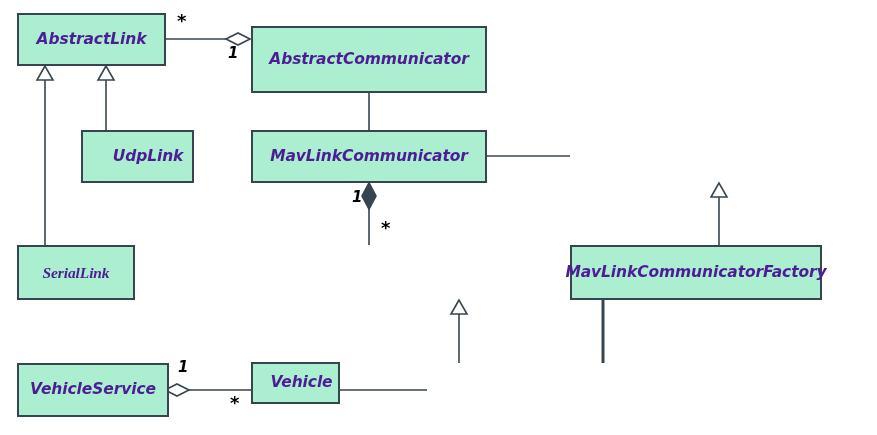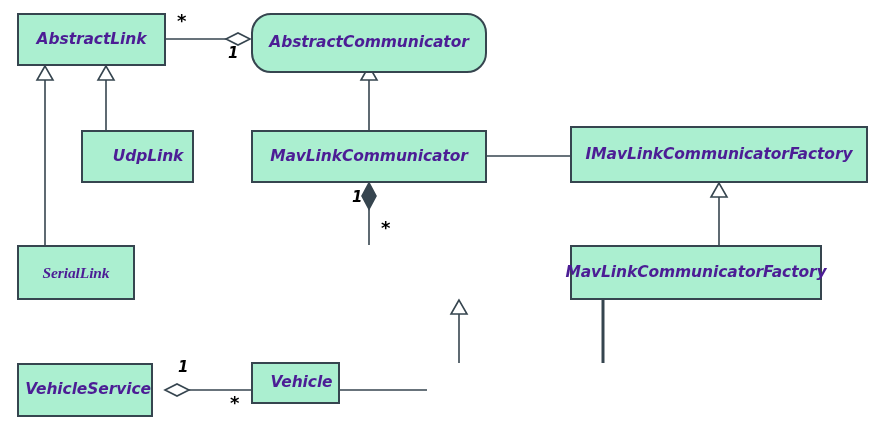--- a/index.html
+++ b/index.html
@@ -113,39 +113,36 @@
 
     <g>
       <line x1="340" y1="390" x2="427" y2="390" stroke="#36454f" stroke-width="1.6"></line>
     </g>
 
   </svg>
 
   <div class="uml-class-box green" id="box-0" style="left: 17px; top: 13px; width: 149px; height: 53px;">
     <span class="uml-class-name">AbstractLink</span>
   </div>
-  <div class="uml-class-box green" id="box-1" style="left: 251px; top: 13px; width: 236px; height: 60px; border-radius: 20px;">
+  <div class="uml-class-box green" id="box-1" style="left: 251px; top: 26px; width: 236px; height: 67px;">
     <span class="uml-class-name">AbstractCommunicator</span>
   </div>
   <div class="uml-class-box green" id="box-2" style="left: 81px; top: 130px; width: 113px; height: 53px; padding-left: 21px;">
     <span class="uml-class-name">UdpLink</span>
   </div>
   <div class="uml-class-box green" id="box-3" style="left: 251px; top: 130px; width: 236px; height: 53px;">
     <span class="uml-class-name">MavLinkCommunicator</span>
   </div>
-  <div class="uml-class-box green" id="box-4" style="left: 570px; top: 126px; width: 298px; height: 57px;">
-    <span class="uml-class-name">IMavLinkCommunicatorFactory</span>
-  </div>
   <div class="uml-class-box green" id="box-5" style="left: 17px; top: 245px; width: 118px; height: 55px; font-family: Liberation Serif, serif;">
     <span class="uml-class-name">SerialLink</span>
   </div>
   <div class="uml-class-box green" id="box-7" style="left: 570px; top: 245px; width: 252px; height: 55px;">
     <span class="uml-class-name">MavLinkCommunicatorFactory</span>
   </div>
-  <div class="uml-class-box green" id="box-8" style="left: 17px; top: 363px; width: 136px; height: 54px; justify-content: flex-end;">
+  <div class="uml-class-box green" id="box-8" style="left: 17px; top: 363px; width: 152px; height: 54px;">
     <span class="uml-class-name">VehicleService</span>
   </div>
   <div class="uml-class-box green" id="box-9" style="left: 251px; top: 362px; width: 89px; height: 42px; padding-left: 12px;">
     <span class="uml-class-name">Vehicle</span>
   </div>
 
   <span class="uml-mult star" id="mult-0" style="left: 177px; top: 12px;">*</span>
   <span class="uml-mult" id="mult-1" style="left: 228px; top: 46px;">1</span>
   <span class="uml-mult" id="mult-2" style="left: 352px; top: 190px;">1</span>
   <span class="uml-mult star" id="mult-3" style="left: 381px; top: 219px;">*</span>

